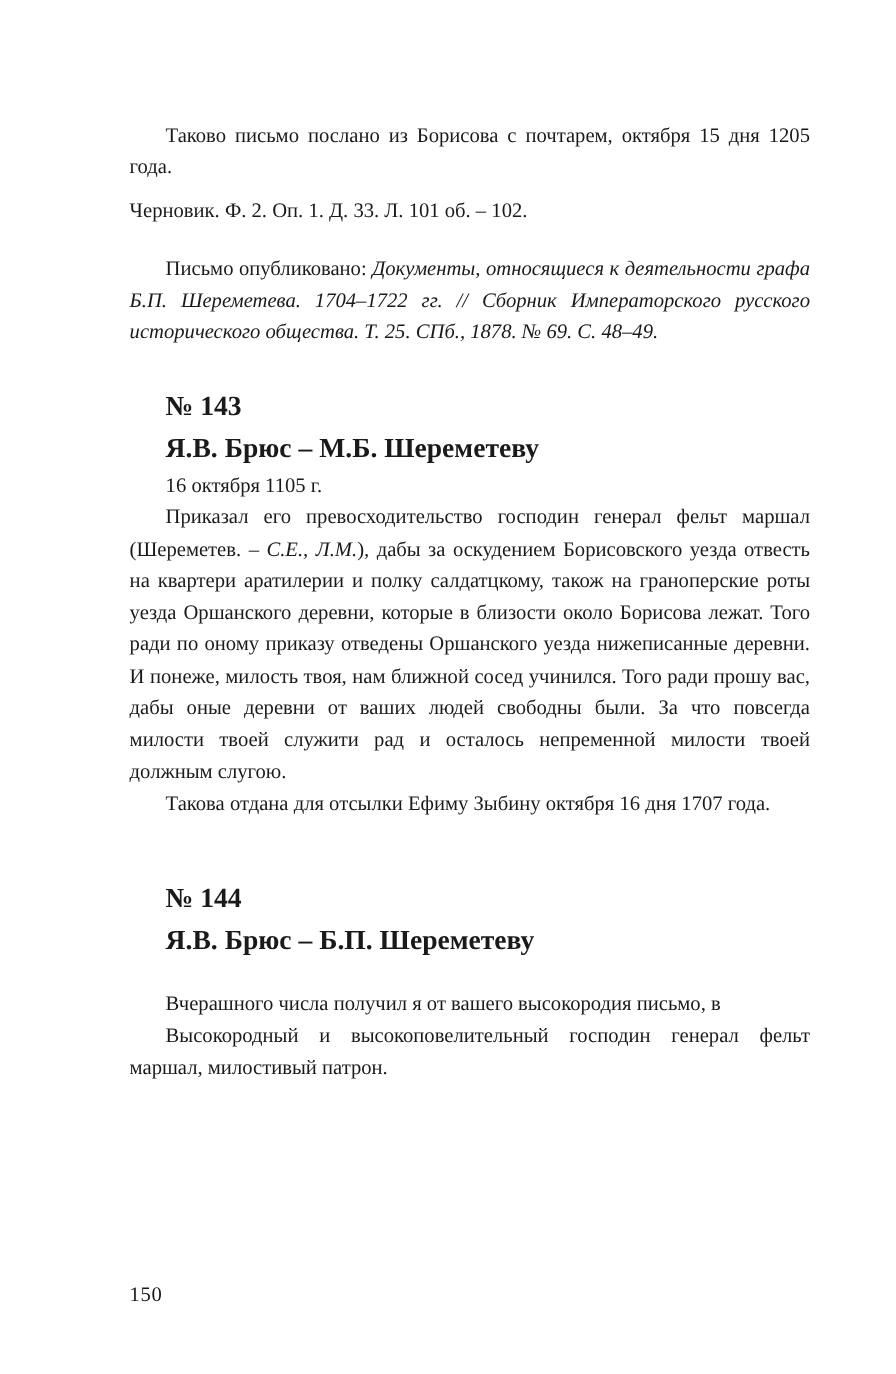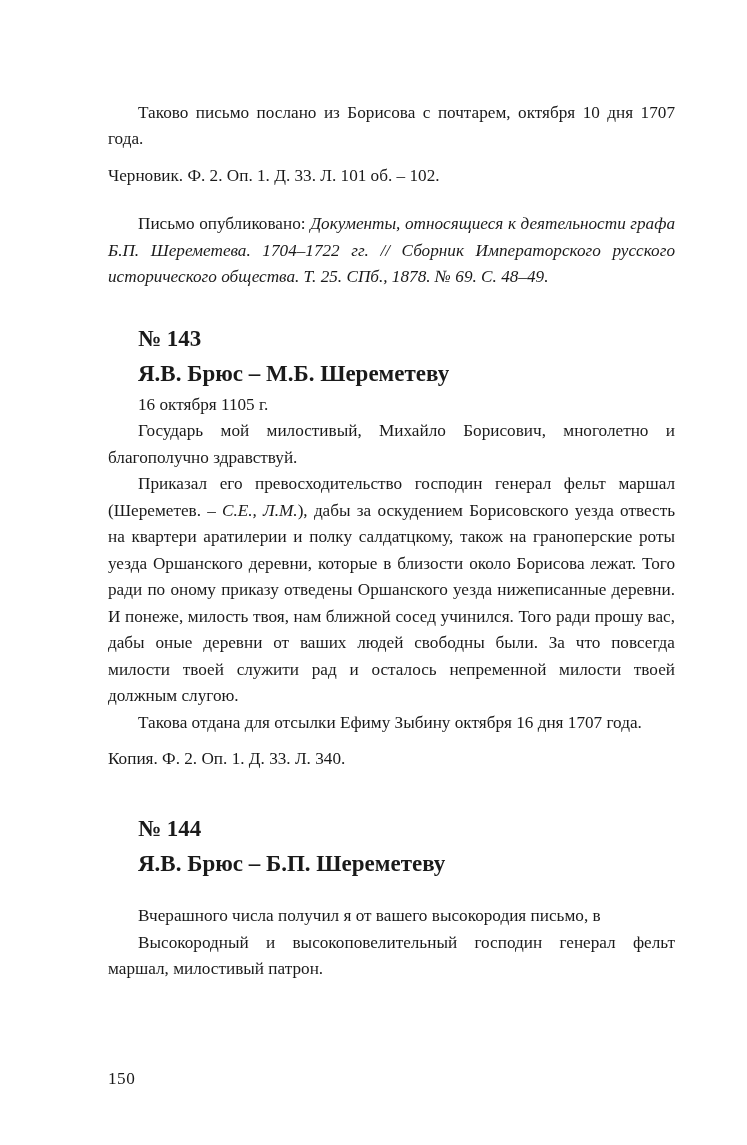--- a/index.html
+++ b/index.html
@@ -72,45 +72,43 @@
   .justify-last-left {
     text-align: justify;
   }
 </style>
 </head>
 <body>
 
 <div class="page">
   <div class="text-col">
 
-    <p class="indent">Таково письмо послано из Борисова с почтарем, октября 10 дня 1707 года.</p>
+    <p class="indent">Таково письмо послано из Борисова с почтарем, октября 15 дня 1205 года.</p>
 
     <div class="gap-sm"></div>
 
     <p class="right">Черновик. Ф. 2. Оп. 1. Д. 33.  Л. 101 об. – 102.</p>
 
     <div class="gap-md"></div>
 
     <p class="indent"><span>Письмо опубликовано: </span><span class="ital">Документы, относящиеся к деятельности графа Б.П. Шереметева. 1704–1722 гг. // Сборник Императорского русского исторического общества. Т. 25. СПб., 1878. № 69. С. 48–49.</span></p>
 
     <div class="gap-lg"></div>
 
     <p class="heading-num">№ 143</p>
     <p class="heading-title">Я.В. Брюс – М.Б. Шереметеву</p>
     <p class="heading-date">16 октября 1105 г.</p>
 
-    <p class="indent">Государь мой милостивый, Михайло Борисович, многолетно и благополучно здравствуй.</p>
 
     <p class="indent"><span>Приказал его превосходительство  господин генерал фельт маршал (Шереметев. – </span><span class="ital">С.Е., Л.М.</span><span>), дабы за оскудением Борисовского уезда отвесть на квартери аратилерии и полку салдатцкому, також на граноперские роты уезда Оршанского деревни, которые в близости около Борисова лежат. Того ради по оному приказу отведены Оршанского уезда  нижеписанные деревни. И понеже, милость твоя, нам ближной сосед учинился. Того ради прошу вас, дабы оные деревни от ваших людей свободны были. За что повсегда милости твоей служити рад и осталось непременной милости  твоей должным слугою.</span></p>
 
     <p class="indent">Такова отдана для отсылки Ефиму Зыбину октября 16 дня 1707 года.</p>
 
     <div class="gap-sm"></div>
 
-    <p class="right">Копия. Ф. 2. Оп. 1. Д. 33.  Л. 340.</p>
 
     <div class="gap-xl"></div>
 
     <p class="heading-num">№ 144</p>
     <p class="heading-title">Я.В. Брюс – Б.П. Шереметеву</p>
 
     <div class="gap-md"></div>
 
     <p class="indent justify-last-left">Вчерашного числа получил я от вашего высокородия письмо, в</p>
 

